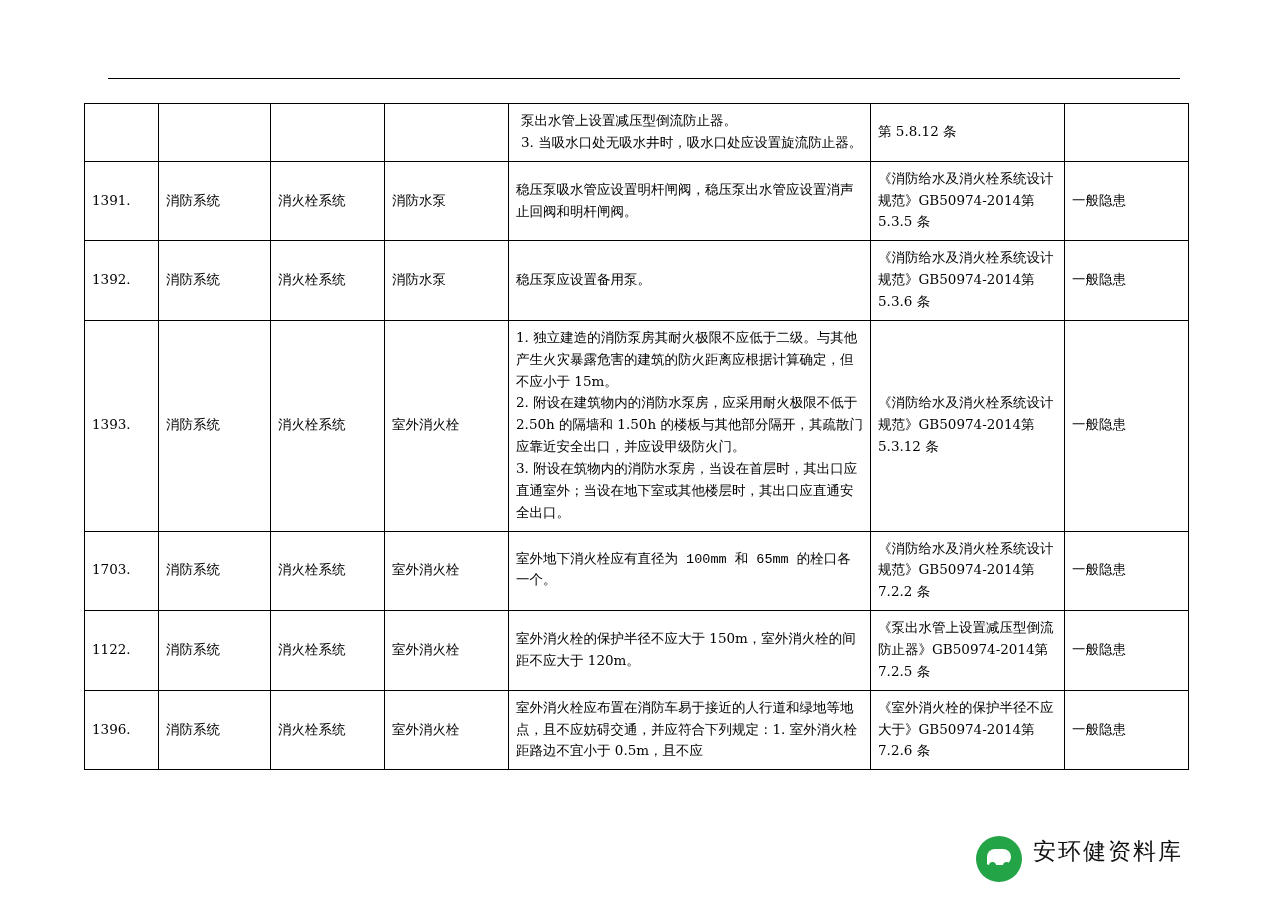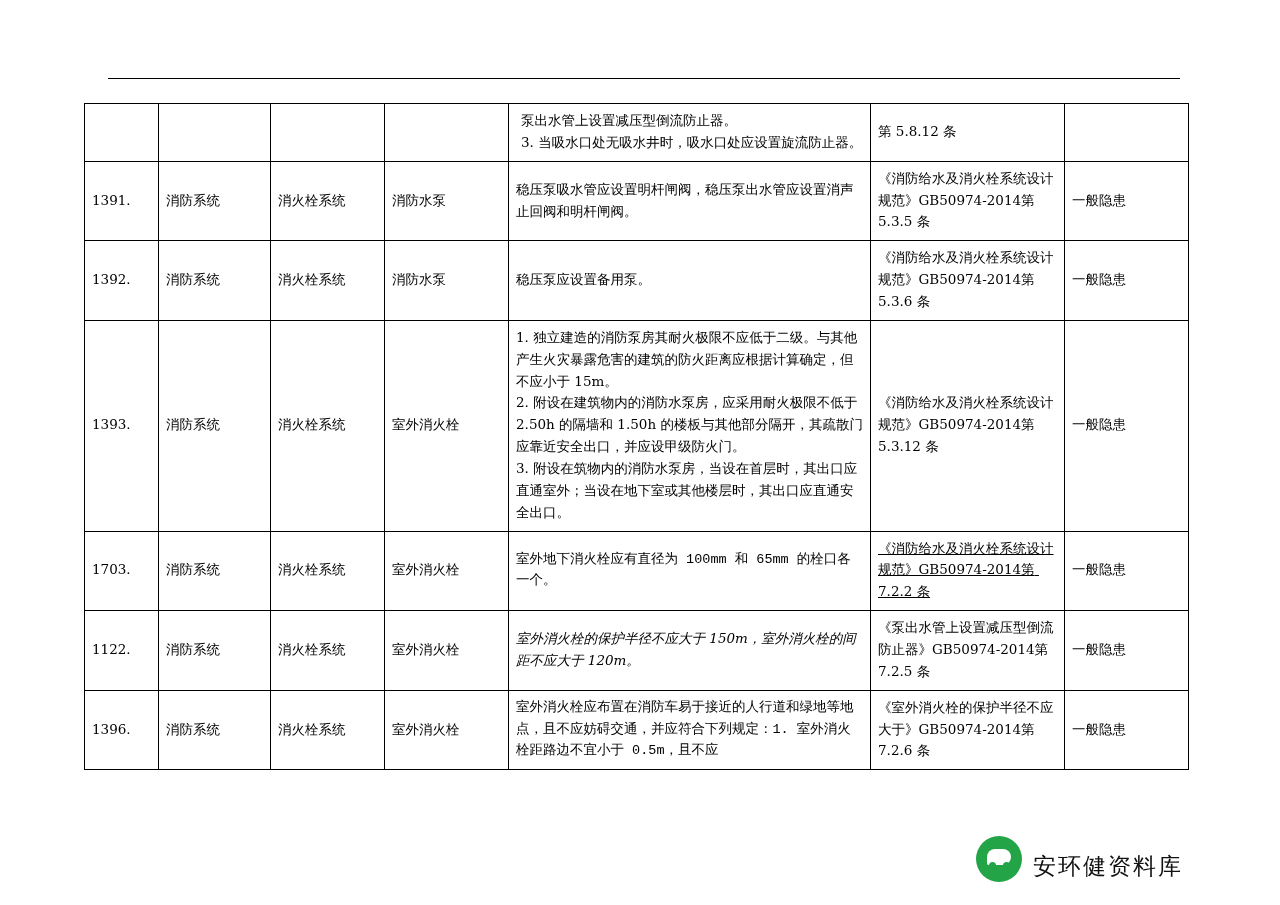--- a/index.html
+++ b/index.html
@@ -60,21 +60,21 @@
     vertical-align: top;
   }
   td.ref {
     line-height: 1.58;
   }
   .logo {
     position: absolute;
     left: 976px;
     top: 836px;
     display: flex;
-    align-items: flex-end;
+    align-items: flex-start;
     gap: 11px;
   }
   .logo-circle {
     width: 46px;
     height: 46px;
     border-radius: 50%;
     background: #22a447;
     position: relative;
     flex: 0 0 auto;
   }
@@ -164,38 +164,38 @@
 3. 附设在筑物内的消防水泵房，当设在首层时，其出口应直通室外；当设在地下室或其他楼层时，其出口应直通安全出口。</td>
           <td class="ref" style="white-space: pre-wrap;">《消防给水及消火栓系统设计规范》GB50974-2014第 5.3.12 条</td>
           <td>一般隐患</td>
         </tr>
         <tr>
           <td>1703.</td>
           <td>消防系统</td>
           <td>消火栓系统</td>
           <td>室外消火栓</td>
           <td class="desc" style="white-space: pre-wrap; font-family: Liberation Mono, monospace;">室外地下消火栓应有直径为 100mm 和 65mm 的栓口各一个。</td>
-          <td class="ref" style="white-space: pre-wrap; text-decoration: underline;">《消防给水及消火栓系统设计规范》GB50974-2014第 7.2.2 条</td>
+          <td class="ref" style="white-space: pre-wrap;">《消防给水及消火栓系统设计规范》GB50974-2014第 7.2.2 条</td>
           <td>一般隐患</td>
         </tr>
         <tr>
           <td>1122.</td>
           <td>消防系统</td>
           <td>消火栓系统</td>
           <td>室外消火栓</td>
-          <td class="desc" style="white-space: pre-wrap; font-style: italic;">室外消火栓的保护半径不应大于 150m，室外消火栓的间距不应大于 120m。</td>
+          <td class="desc" style="white-space: pre-wrap;">室外消火栓的保护半径不应大于 150m，室外消火栓的间距不应大于 120m。</td>
           <td class="ref" style="white-space: pre-wrap;">《泵出水管上设置减压型倒流防止器》GB50974-2014第 7.2.5 条</td>
           <td>一般隐患</td>
         </tr>
         <tr>
           <td>1396.</td>
           <td>消防系统</td>
           <td>消火栓系统</td>
           <td>室外消火栓</td>
-          <td class="desc" style="white-space: pre-wrap; font-family: Liberation Mono, monospace;">室外消火栓应布置在消防车易于接近的人行道和绿地等地点，且不应妨碍交通，并应符合下列规定：1. 室外消火栓距路边不宜小于 0.5m，且不应</td>
+          <td class="desc" style="white-space: pre-wrap;">室外消火栓应布置在消防车易于接近的人行道和绿地等地点，且不应妨碍交通，并应符合下列规定：1. 室外消火栓距路边不宜小于 0.5m，且不应</td>
           <td class="ref" style="white-space: pre-wrap;">《室外消火栓的保护半径不应大于》GB50974-2014第 7.2.6 条</td>
           <td>一般隐患</td>
         </tr>
       </tbody>
     </table>
   </div>
 
   <div class="logo">
     <div class="logo-circle"></div>
     <div class="logo-text">安环健资料库</div>

